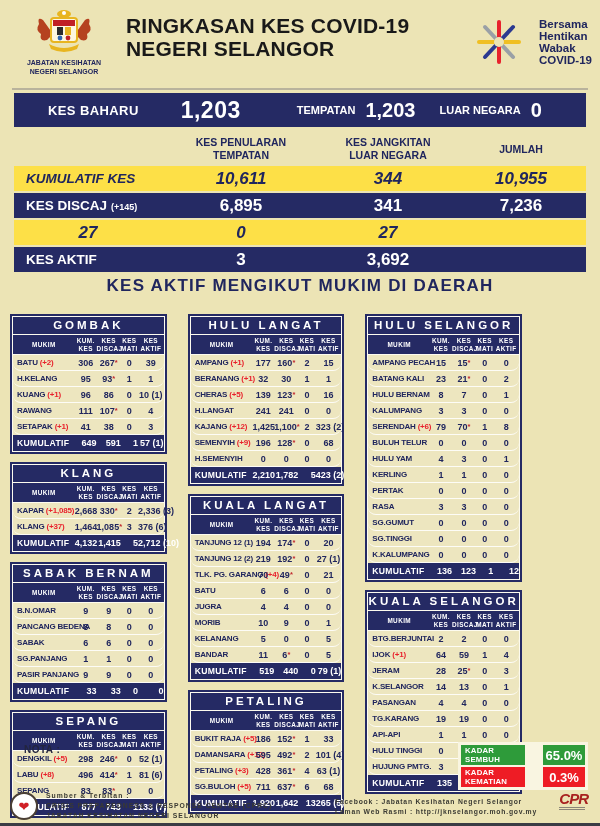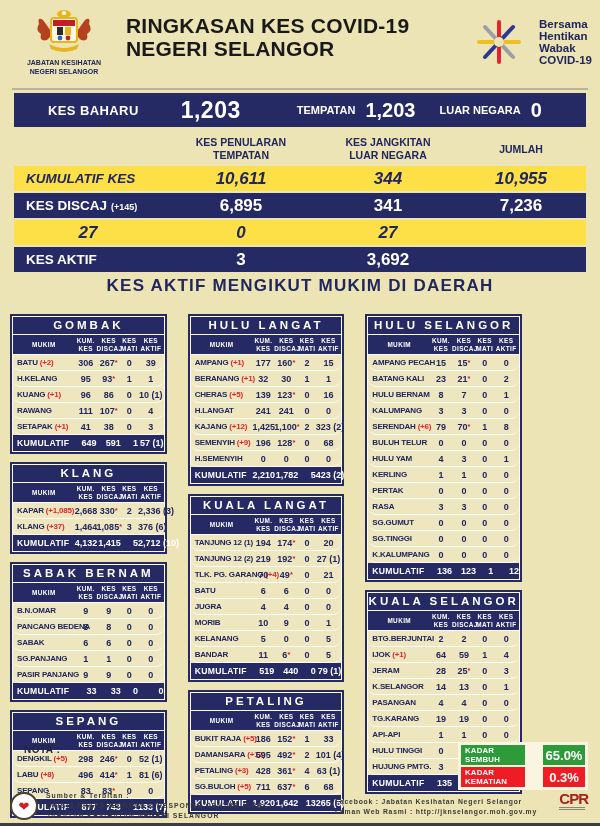--- a/index.html
+++ b/index.html
@@ -76,21 +76,21 @@
   
   .footer{position:absolute;left:0;right:0;bottom:3px;height:34px;}
   .heart-logo{position:absolute;left:10px;top:3px;width:24px;height:24px;border-radius:50%;
               background:#fff;border:2px solid #4a3f35;display:flex;align-items:center;justify-content:center;
               color:#d01f26;font-size:13px;}
   .src-block{position:absolute;left:46px;top:2px;color:#3a3a33;}
   .src-block div{font-size:6.8px;font-weight:bold;letter-spacing:1px;line-height:1.45;}
   .link-block{position:absolute;left:335px;top:8px;color:#3a3a33;}
   .link-block div{font-size:6.8px;font-weight:bold;letter-spacing:.8px;line-height:1.5;}
   .crc-logo{position:absolute;right:12px;top:2px;text-align:center;color:#a8211f;}
-  .crc-logo .cr{font-size:15px;font-weight:bold;letter-spacing:-1px;line-height:1;}
+  .crc-logo .cr{font-size:15px;font-weight:bold;font-style:italic;letter-spacing:-1px;line-height:1;}
   .crc-logo .bars{margin-top:1px;}
   .crc-logo .bars div{height:1px;background:#8a8578;margin-top:1px;width:26px;}
   .bottom-strip{position:absolute;left:0;right:0;bottom:0;height:3px;background:#3b3c44;}
 </style>
 </head>
 <body>
 
 <div id="page">
 
   <div class="hdr">

